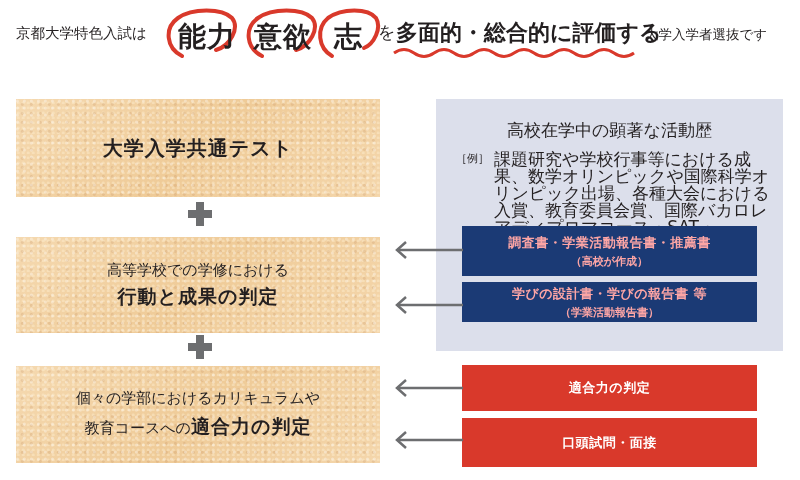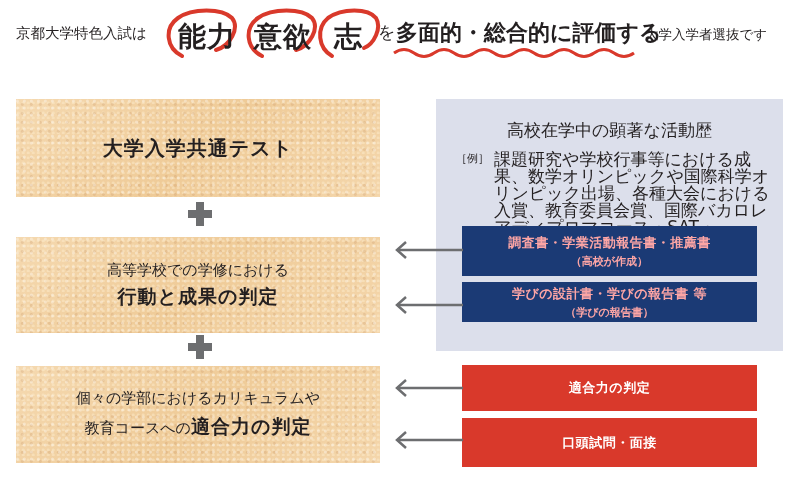--- a/index.html
+++ b/index.html
@@ -100,21 +100,21 @@
   <div class="ex-label">［例］</div>
   <div class="ex-body">課題研究や学校行事等における成果、数学オリンピックや国際科学オリンピック出場、各種大会における入賞、教育委員会賞、国際バカロレアディプロマコース・SAT・TOEFL・TOEIC・英検の成績など</div>
 </div>
 
 <div class="navy n1">
   <div class="main">調査書・学業活動報告書・推薦書</div>
   <div class="sub">（高校が作成）</div>
 </div>
 <div class="navy n2">
   <div class="main">学びの設計書・学びの報告書 等</div>
-  <div class="sub">（学びの報告書）</div>
+  <div class="sub">（学業活動報告書）</div>
 </div>
 
 <div class="red r1">適合力の判定</div>
 <div class="red r2">口頭試問・面接</div>
 
 <svg class="arrow" style="top:240px;" viewBox="0 0 70 20">
   <line x1="4" y1="10" x2="70" y2="10" stroke="#6d6e70" stroke-width="2.5"></line>
   <polyline points="13,2 4,10 13,18" fill="none" stroke="#6d6e70" stroke-width="2.5"></polyline>
 </svg>
 <svg class="arrow" style="top:295px;" viewBox="0 0 70 20">

